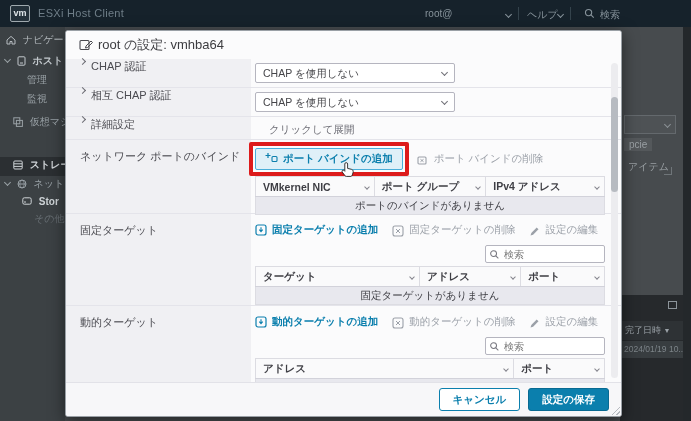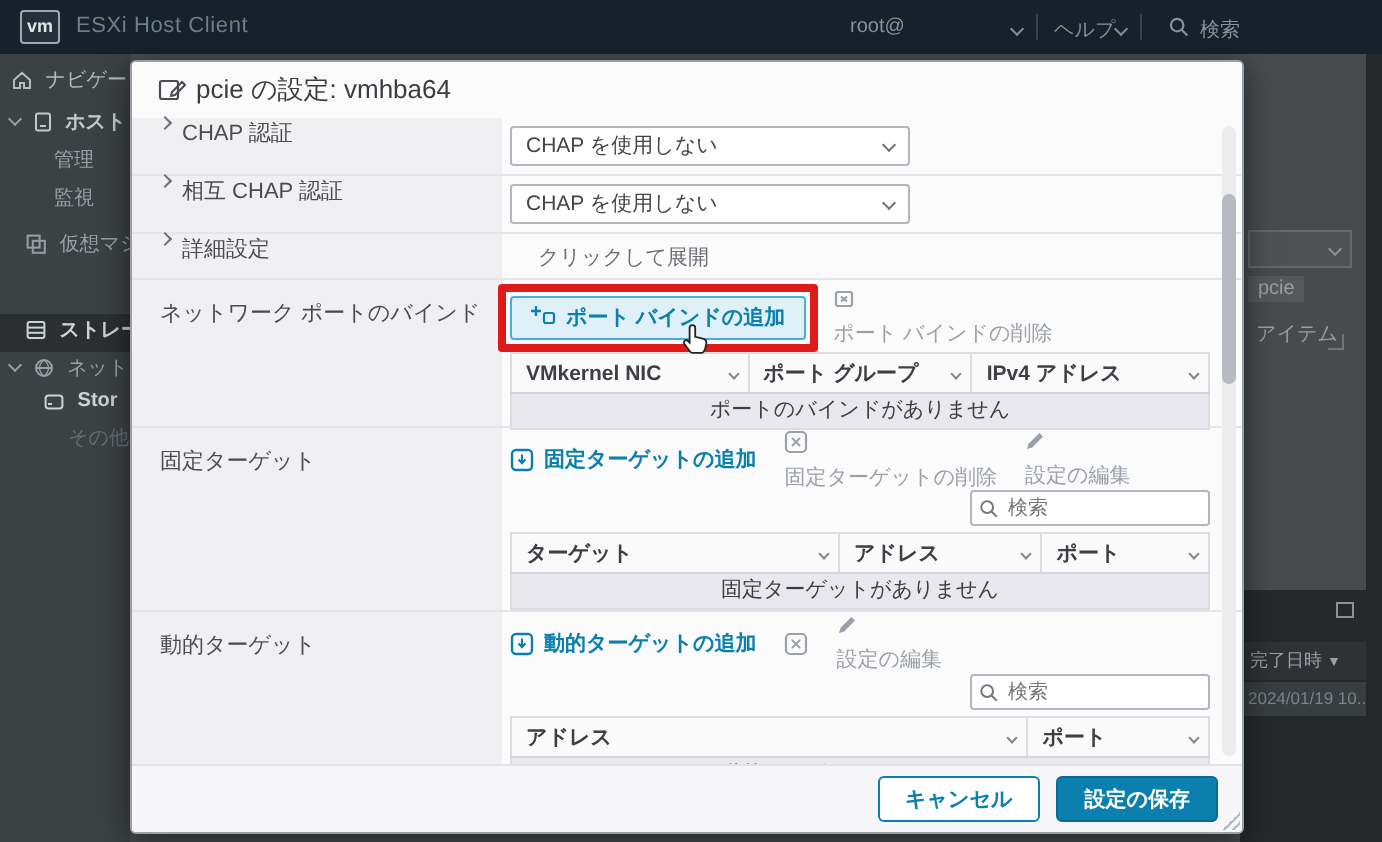--- a/index.html
+++ b/index.html
@@ -54,21 +54,21 @@
   .disc { display:inline-block; width:5px; height:5px; border-right:1px solid #6b6b72; border-bottom:1px solid #6b6b72; transform:rotate(-45deg); flex:0 0 auto; }
   .row-content { padding:4px 16px 4px 4px; position:relative; }
 
   .fake-select { position:relative; width:200px; height:20px; background:#fff; border:1px solid #b5b5bf; border-radius:2px;
                  font-size:10.5px; color:#454549; line-height:18px; padding-left:7px; }
   .fake-select .c { position:absolute; right:7px; top:6px; width:5px; height:5px; border-right:1px solid #6f6f76; border-bottom:1px solid #6f6f76; transform:rotate(45deg); }
   .expand-hint { font-size:10.5px; color:#6d6d75; line-height:16px;margin-left:14px; }
 
   .toolbar { display:flex; align-items:center; gap:14px; height:30px; }
   .blue-link { display:inline-flex; align-items:center; gap:5px; color:#0b7fad; font-size:10.5px; font-weight:bold; cursor:pointer; }
-  .gray-link { display:inline-flex; align-items:flex-start; gap:5px; color:#9ba0a8; font-size:10.5px;flex-direction:column; }
+  .gray-link { display:inline-flex; align-items:flex-end; gap:5px; color:#9ba0a8; font-size:10.5px; }
   .add-wrap { position:relative; display:inline-block; }
   .add-btn { position:relative; display:inline-flex; align-items:flex-start; gap:5px; background:#dff0f8; border:1px solid #4aaed9;
              border-radius:2px; padding:3px 9px; color:#0b7fad; font-size:10.5px; font-weight:bold; cursor:pointer; }
   .red-box { position:absolute; left:-6px; top:-6px; right:-6px; bottom:-6px; border:4px solid #dd1b1b; border-radius:2px; pointer-events:none; z-index:3; }
   .hand { position:absolute; left:58%; top:13px; z-index:4; }
 
   table.grid { border-collapse:collapse; width:100%; table-layout:fixed; margin-top:2px; }
   table.grid th { position:relative; border:1px solid #dcdce2; border-bottom:1px solid #d2d2da; background:#fafafb; height:20px;
                   font-size:10.5px; font-weight:bold; color:#3e3e44; text-align:left; padding:0 14px 0 7px; white-space:nowrap; overflow:hidden; }
   table.grid th .c { position:absolute; right:5px; top:8px; width:4px; height:4px; border-right:1px solid #85858d; border-bottom:1px solid #85858d; transform:rotate(45deg); }
@@ -190,21 +190,21 @@
   </div>
 
   <div class="dialog">
     <div class="dlg-title">
       <span class="ico">
         <svg width="14" height="13" viewBox="0 0 14 13">
             <rect x="1" y="2.5" width="9" height="9" rx="1" fill="none" stroke="#4a4a50" stroke-width="1.1"></rect>
             <path d="M7 8l5-5 1.5 1.5-5 5L6.5 10z" fill="none" stroke="#4a4a50" stroke-width="1"></path>
           </svg>
       </span>
-      <span>pcie の設定: vmhba64</span>
+      <span>root の設定: vmhba64</span>
     </div>
 
     <div class="dlg-body">
       <div class="label-col-bg"></div>
 
       <div class="row" style="height:29px">
         <div class="row-label">
           <span class="disc"></span>
           <span>CHAP 認証</span>
         </div>
@@ -351,20 +351,21 @@
                   <rect x="1" y="1" width="10" height="10" rx="2" fill="none" stroke="#0b7fad" stroke-width="1.2"></rect>
                   <path d="M6 3.2v4M4.3 5.7L6 7.6l1.7-1.9" fill="none" stroke="#0b7fad" stroke-width="1.1"></path>
                 </svg>
               <span>動的ターゲットの追加</span>
             </span>
             <span class="gray-link">
               <svg width="12" height="12" viewBox="0 0 12 12">
                   <rect x="1" y="1" width="10" height="10" rx="2" fill="none" stroke="#9ba0a8" stroke-width="1.1"></rect>
                   <path d="M4 4l4 4M8 4l-4 4" stroke="#9ba0a8" stroke-width="1"></path>
                 </svg>
+              <span>動的ターゲットの削除</span>
             </span>
             <span class="gray-link">
               <svg width="11" height="11" viewBox="0 0 11 11">
                   <path d="M1.5 9.5l.8-2.6 5.4-5.4 1.8 1.8-5.4 5.4z" fill="#9ba0a8"></path>
                 </svg>
               <span>設定の編集</span>
             </span>
           </div>
           <div class="search-line">
             <div class="search-box">

